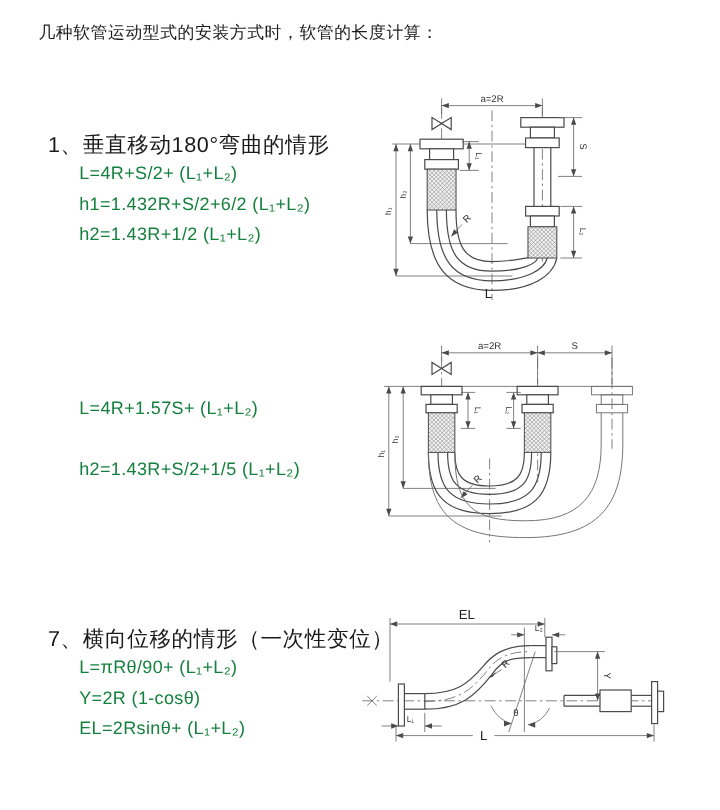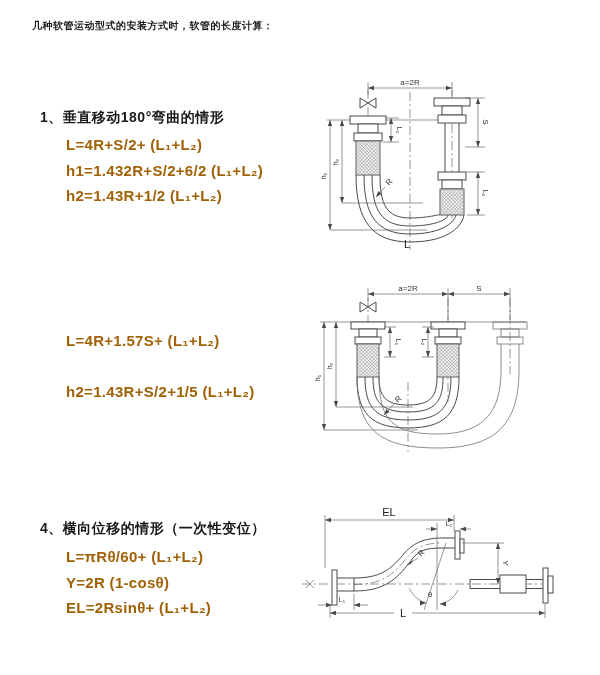--- a/index.html
+++ b/index.html
@@ -1,20 +1,20 @@
 <!DOCTYPE html>
 <html><head>
 <meta charset="utf-8">
 <style>
   html,body{margin:0;padding:0;background:#ffffff;}
   .page{position:relative;width:600px;height:675px;background:#ffffff;overflow:hidden;
         font-family:"Liberation Sans",sans-serif;color:#1a1a1a;}
-  .t{position:absolute;font-size:10px;font-weight:bold;letter-spacing:0.5px;white-space:nowrap;}
-  .h{position:absolute;font-size:14px;font-weight:bold;letter-spacing:0.5px;white-space:nowrap;}
-  .f{position:absolute;font-size:15px;font-weight:700;letter-spacing:0.3px;white-space:nowrap;color:#a16207;}
+  .t{position:absolute;font-size:14px;font-weight:normal;letter-spacing:0.5px;white-space:nowrap;}
+  .h{position:absolute;font-size:18px;font-weight:normal;letter-spacing:0.5px;white-space:nowrap;}
+  .f{position:absolute;font-size:15px;font-weight:400;letter-spacing:0.3px;white-space:nowrap;color:#15803d;}
   svg{position:absolute;overflow:visible;}
   .ln{stroke:#4a4a4a;stroke-width:1;fill:none;}
   .thin{stroke:#6a6a6a;stroke-width:0.7;fill:none;}
   .cl{stroke:#6a6a6a;stroke-width:0.7;fill:none;stroke-dasharray:9 3 2 3;}
   .ah{fill:#4a4a4a;stroke:none;}
   .dim{font-family:"Liberation Sans",sans-serif;font-size:8px;fill:#333;}
   .dims{font-family:"Liberation Sans",sans-serif;font-size:7px;fill:#333;}
   .big{font-family:"Liberation Sans",sans-serif;font-size:11px;fill:#222;}
   .braid{fill:#f1f1f1;stroke:#4a4a4a;stroke-width:0.9;}
   .fit{fill:#ffffff;stroke:#4a4a4a;stroke-width:1;}
@@ -28,22 +28,22 @@
   <div class="t" style="left:32px;top:19px">几种软管运动型式的安装方式时，软管的长度计算：</div>
 
   <div class="h" style="left:40px;top:109px">1、垂直移动180°弯曲的情形</div>
   <div class="f" style="left:66px;top:136px">L=4R+S/2+ (L₁+L₂)</div>
   <div class="f" style="left:66px;top:162px">h1=1.432R+S/2+6/2 (L₁+L₂)</div>
   <div class="f" style="left:66px;top:187px">h2=1.43R+1/2 (L₁+L₂)</div>
 
   <div class="f" style="left:66px;top:332px">L=4R+1.57S+ (L₁+L₂)</div>
   <div class="f" style="left:66px;top:383px">h2=1.43R+S/2+1/5 (L₁+L₂)</div>
 
-  <div class="h" style="left:40px;top:520px">4、横向位移的情形（一次性变位）</div>
-  <div class="f" style="left:66px;top:548px">L=πRθ/60+ (L₁+L₂)</div>
+  <div class="h" style="left:40px;top:520px">7、横向位移的情形（一次性变位）</div>
+  <div class="f" style="left:66px;top:548px">L=πRθ/90+ (L₁+L₂)</div>
   <div class="f" style="left:66px;top:574px">Y=2R (1-cosθ)</div>
   <div class="f" style="left:66px;top:599px">EL=2Rsinθ+ (L₁+L₂)</div>
 
   <svg style="left:315px;top:72px" width="280" height="185" viewBox="0 0 280 185">
 
     <g>
       <line class="cl" x1="53" y1="18" x2="53" y2="46"></line>
       <line class="cl" x1="137" y1="18" x2="137" y2="146"></line>
       <line class="cl" x1="95" y1="20" x2="95" y2="178"></line>
     </g>

